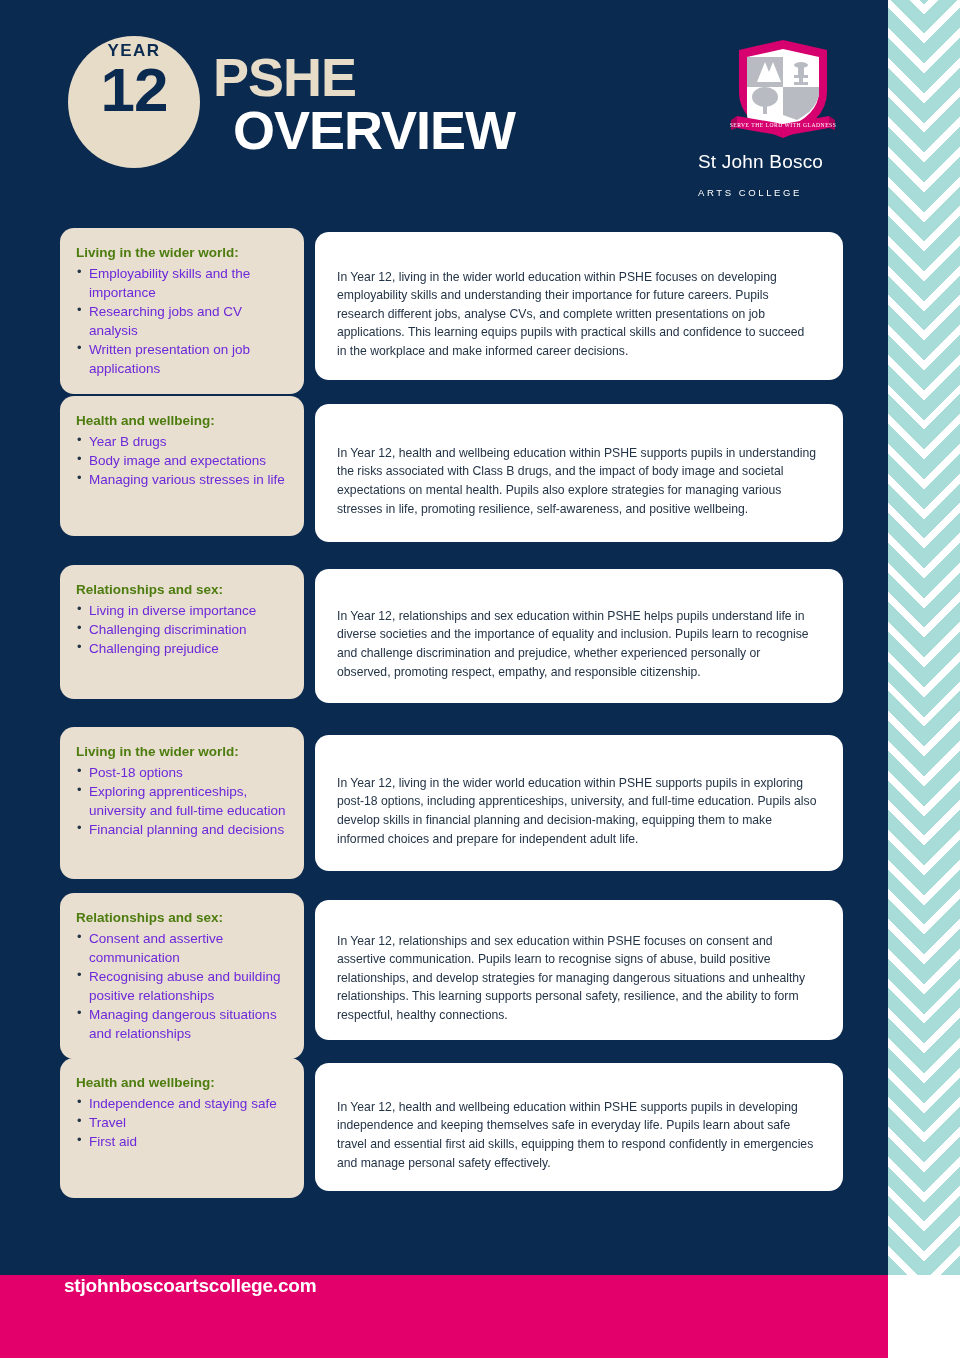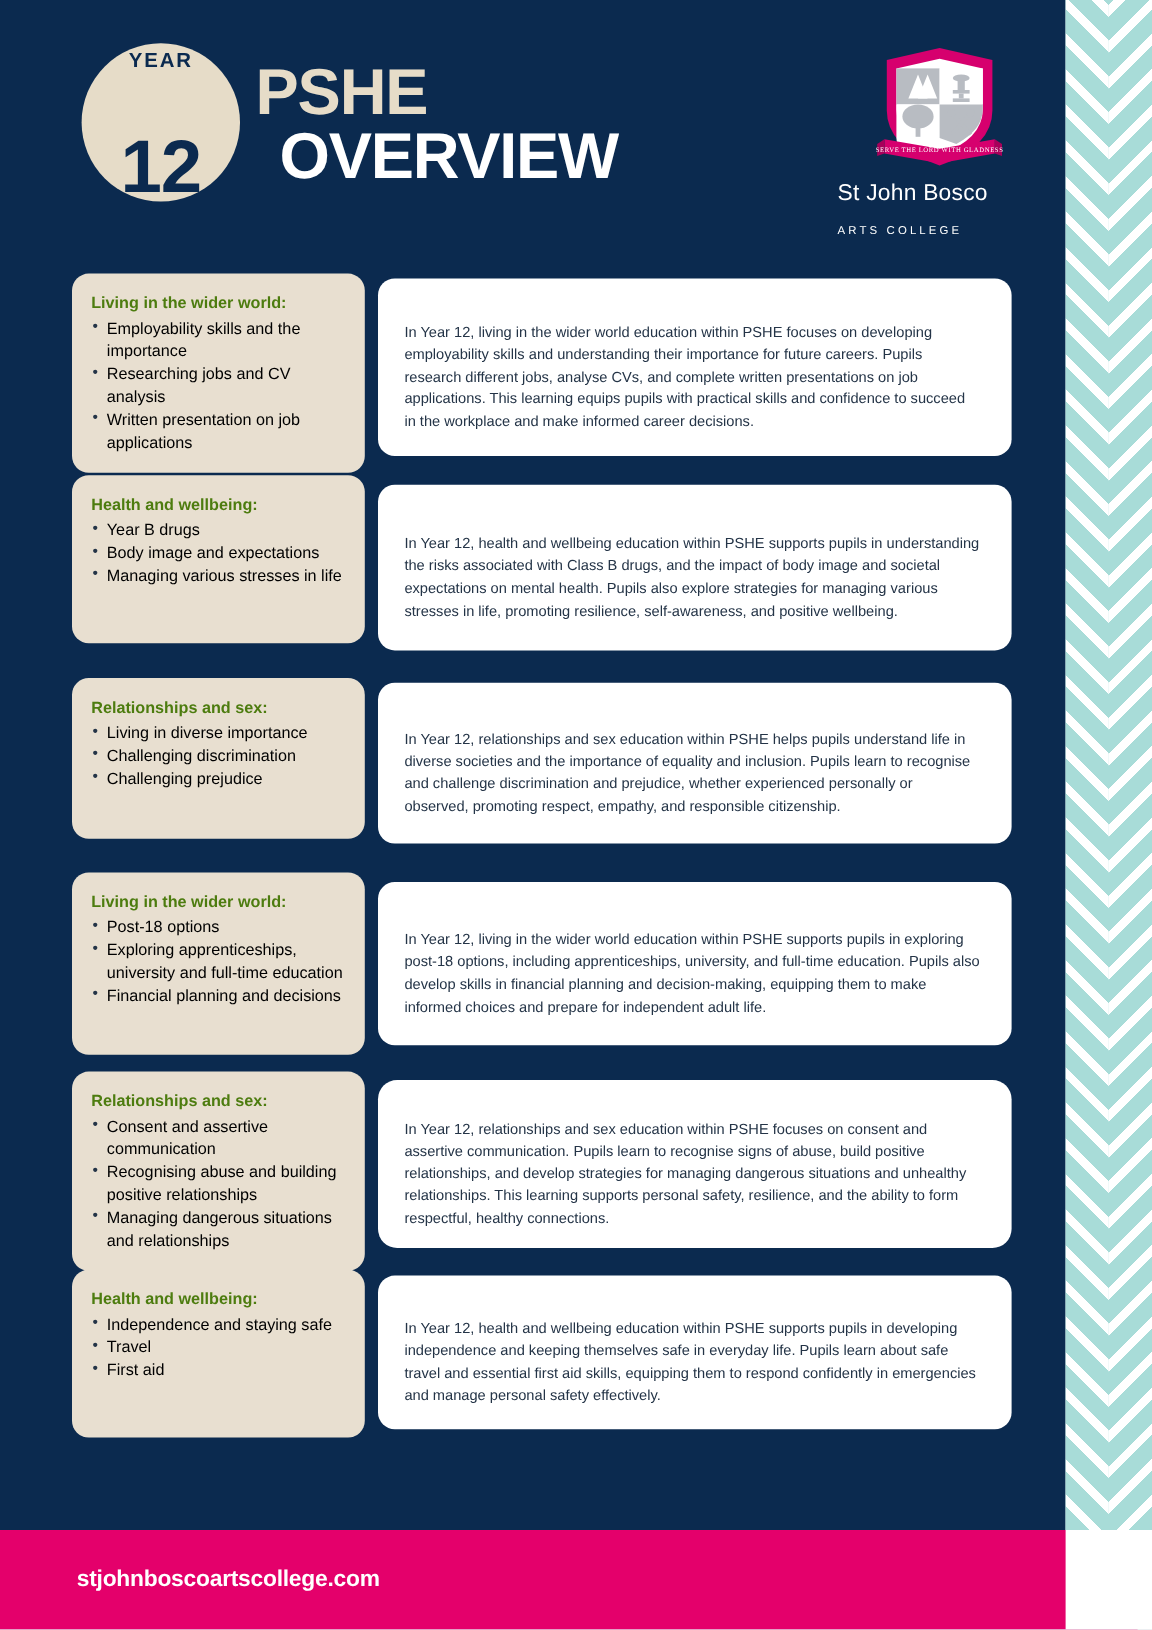--- a/index.html
+++ b/index.html
@@ -61,23 +61,22 @@
   }
   .year-badge {
     position: absolute;
     left: 68px; top: 36px;
     width: 132px; height: 132px;
     border-radius: 50%;
     background: #e6dcc8;
     display: flex;
     flex-direction: column;
     align-items: center;
-    justify-content: space-between;
+    justify-content: flex-start;
     padding-top: 6px;
-    gap: 20px;
   }
   .year-badge .year-word {
     color: #0b2a4f;
     font-size: 17px;
     font-weight: bold;
     letter-spacing: 1.5px;
     line-height: 1;
     margin-bottom: 2px;
   }
   .year-badge .year-num {
@@ -145,21 +144,21 @@
   .topic-heading {
     color: #4d7c0f;
     font-size: 13.5px;
     font-weight: bold;
     line-height: 1.45;
     margin-bottom: 1px;
   }
   .topic-list { list-style: none; }
   .topic-list li {
     position: relative;
-    color: #000000;
+    color: #6d28d9;
     font-size: 13.5px;
     line-height: 1.42;
     padding-left: 13px;
   }
   .topic-list li::before {
     content: "\2022";
     position: absolute;
     left: 1px; top: -1px;
     font-size: 13px;
     color: #243447;
@@ -180,21 +179,21 @@
     line-height: 1.52;
   }
   
   .footer-bar {
     position: absolute;
     left: 0; top: 1275px;
     width: 948px;
     height: 83px;
     background: #e4006b;
     display: flex;
-    align-items: center;
+    align-items: flex-start;
   }
   .footer-url {
     color: #ffffff;
     font-size: 19px;
     font-weight: bold;
     margin-left: 64px;
     letter-spacing: -0.2px;
   }
   .footer-white {
     position: absolute;
@@ -325,21 +324,21 @@
       </div>
       <div class="row" style="top: 0px;">
         <div class="topic-card" style="top: 893px; min-height: 140px;">
           <div class="topic-heading">Relationships and sex:</div>
           <ul class="topic-list">
             <li>Consent and assertive communication</li>
             <li>Recognising abuse and building positive relationships</li>
             <li>Managing dangerous situations and relationships</li>
           </ul>
         </div>
-        <div class="desc-card" style="top: 900px; min-height: 140px; border-radius: 16px;">
+        <div class="desc-card" style="top: 900px; min-height: 140px;">
           <div class="desc-text">In Year 12, relationships and sex education within PSHE focuses on consent and assertive communication. Pupils learn to recognise signs of abuse, build positive relationships, and develop strategies for managing dangerous situations and unhealthy relationships. This learning supports personal safety, resilience, and the ability to form respectful, healthy connections.</div>
         </div>
       </div>
       <div class="row" style="top: 0px;">
         <div class="topic-card" style="top: 1058px; min-height: 140px;">
           <div class="topic-heading">Health and wellbeing:</div>
           <ul class="topic-list">
             <li>Independence and staying safe</li>
             <li>Travel</li>
             <li>First aid</li>

